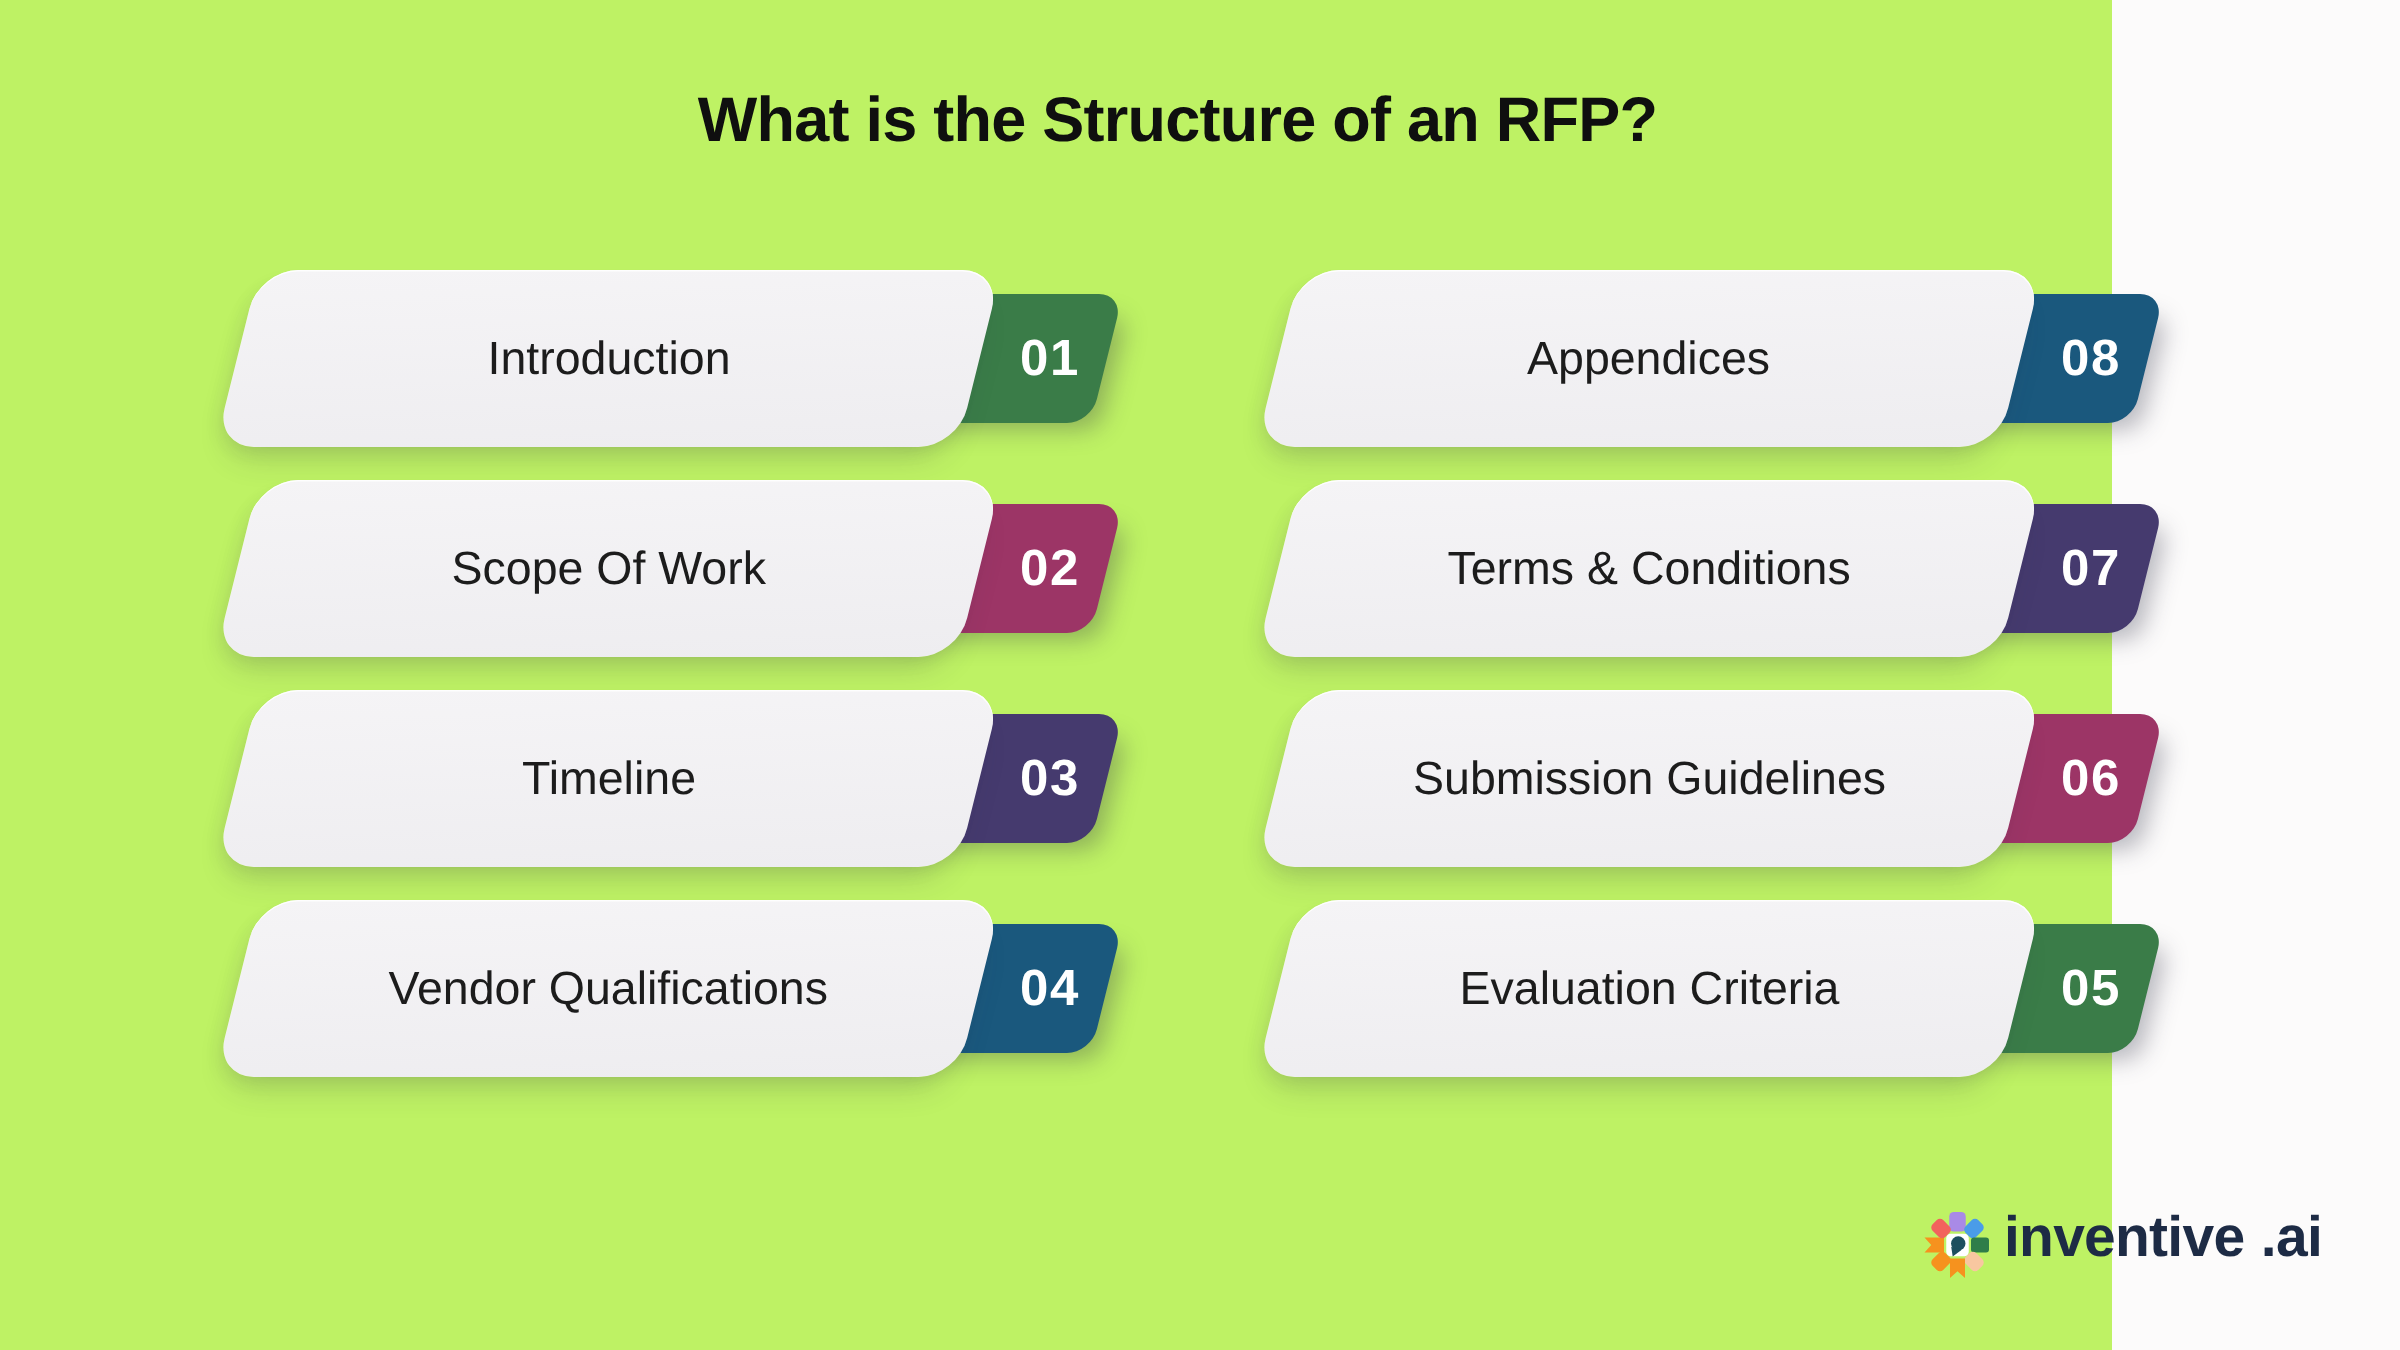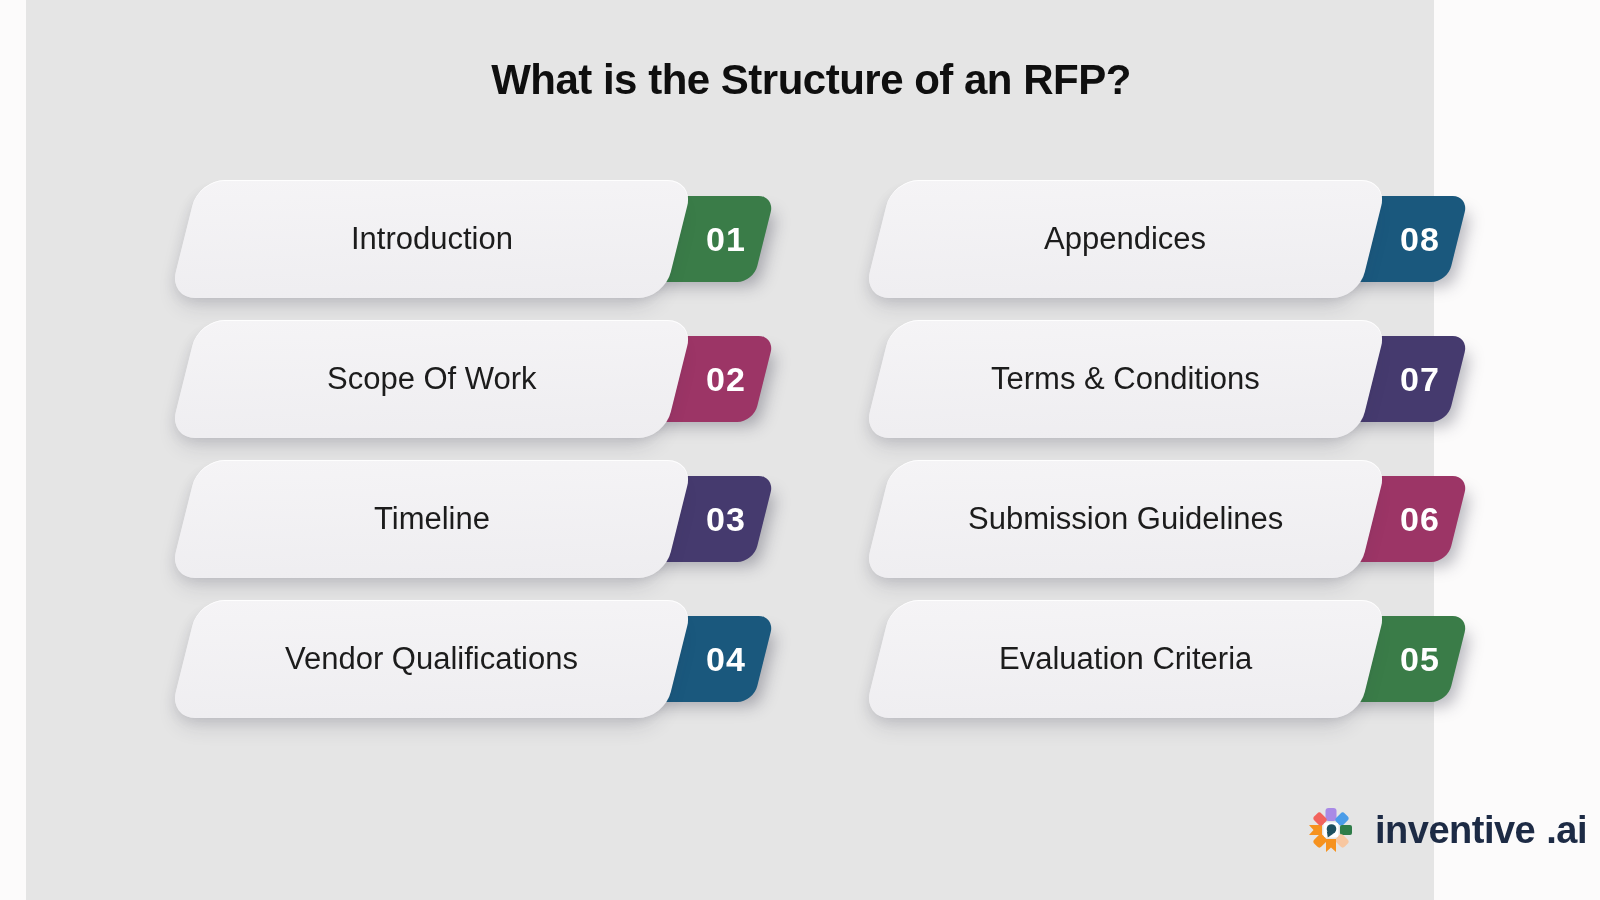--- a/index.html
+++ b/index.html
@@ -8,22 +8,21 @@
     width: 1600px;
     height: 900px;
     overflow: hidden;
     background: #fcfbfb;
     font-family: "Liberation Sans", sans-serif;
   }
   .stage {
     position: relative;
     width: 1408px;
     height: 900px;
-    background: #e5e5e5;
-    margin-left: 26px;
+    background: #bef264;
   }
   .title {
     position: absolute;
     left: 0;
     top: 56px;
     width: 1570px;
     text-align: center;
     font-size: 42px;
     font-weight: 800;
     letter-spacing: -0.5px;
@@ -88,22 +87,21 @@
     font-size: 34px;
     font-weight: 600;
     color: #ffffff;
     letter-spacing: 1px;
   }
   .logo {
     position: absolute;
     left: 1281px;
     top: 806px;
     display: flex;
-    align-items: center;
-    gap: 20px;
+    gap: 7px;
   }
   .logo-text {
     display: flex;
     align-items: baseline;
     font-size: 38px;
     font-weight: 700;
     color: #1d2b45;
     letter-spacing: -0.5px;
     line-height: 1;
   }

